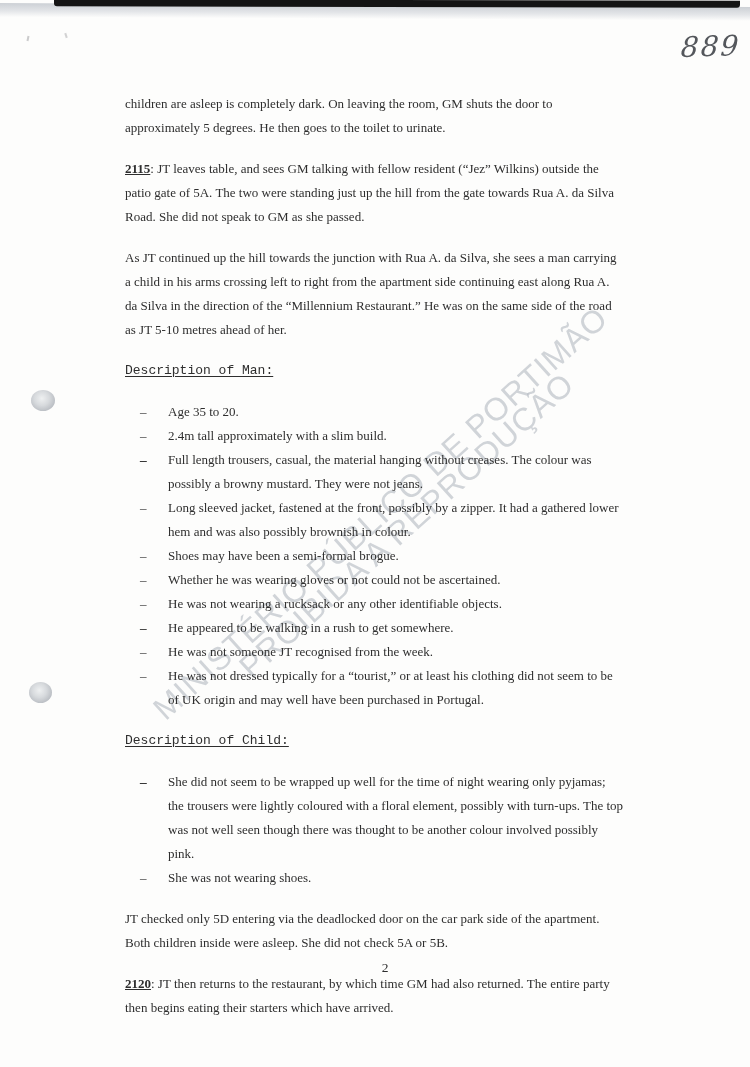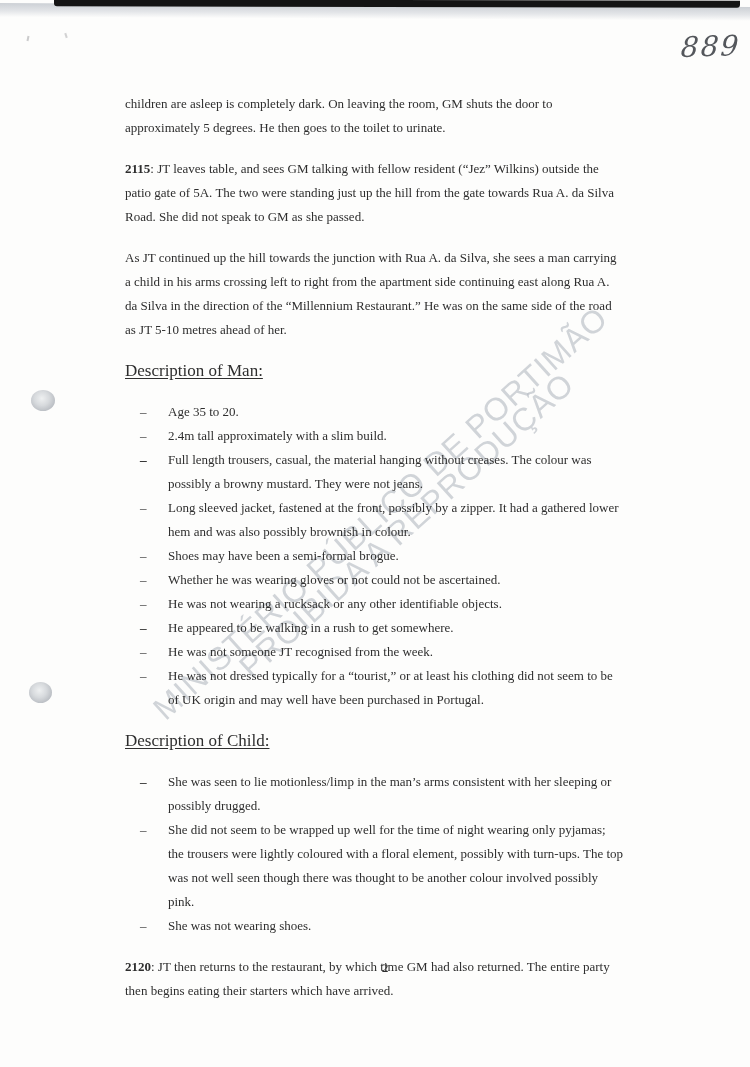--- a/index.html
+++ b/index.html
@@ -46,24 +46,24 @@
     transform-origin:0 0; transform:rotate(-42deg);
   }
   .watermark.wm1 { left:146px; top:700px; }
   .watermark.wm2 { left:232px; top:658px; }
   
   .content {
     position:absolute; left:125px; top:92px; width:499px; z-index:2;
     font-size:13px; line-height:24px; text-align:left;
   }
   .para { margin:0 0 17px 0; }
-  .para b { font-weight:bold; }
+  .para b { font-weight:bold;text-decoration:underline; }
   .heading {
-    margin:8px 0 17px 0; font-size:17px; font-weight:normal;
-    text-decoration:underline; text-underline-offset:2px;
+    margin:8px 0 17px 0; font-size:13px; font-weight:normal;
+    text-decoration:underline; text-underline-offset:2px;font-family:Liberation Mono, monospace;
   }
   .list { margin:0 0 17px 0; }
   .li { position:relative; padding-left:43px; }
   .li .dash { position:absolute; left:15px; top:0; }
   .pageno {
     position:absolute; left:137px; top:960px; width:496px; z-index:2;
     text-align:center; font-size:13.5px;
   }
 </style>
 </head>
@@ -162,34 +162,34 @@
     <h3 class="heading">Description of Child:</h3>
 
     <div class="list">
 
         <div class="li">
           <span class="dash">–</span>
         </div>
 
         <div class="li">
           <span class="dash">–</span>
-          <span class="li-text">She was seen to lie motionless/limp in the man’s arms consistent with her sleeping or possibly drugged.</span>
         </div>
 
         <div class="li">
           <span class="dash">–</span>
           <span class="li-text">She did not seem to be wrapped up well for the time of night wearing only pyjamas; the trousers were lightly coloured with a floral element, possibly with turn-ups. The top was not well seen though there was thought to be another colour involved possibly pink.</span>
         </div>
 
         <div class="li">
           <span class="dash">–</span>
           <span class="li-text">She was not wearing shoes.</span>
         </div>
       </div>
 
+    <p class="para"><b></b><span>JT checked only 5D entering via the deadlocked door on the car park side of the apartment. Both children inside were asleep. She did not check 5A or 5B.</span></p>
 
     <p class="para"><b>2120</b><span>: JT then returns to the restaurant, by which time GM had also returned. The entire party then begins eating their starters which have arrived.</span></p>
 
   </div>
 
   <div class="pageno">2</div>
 
 </div>
 
 </body></html>

